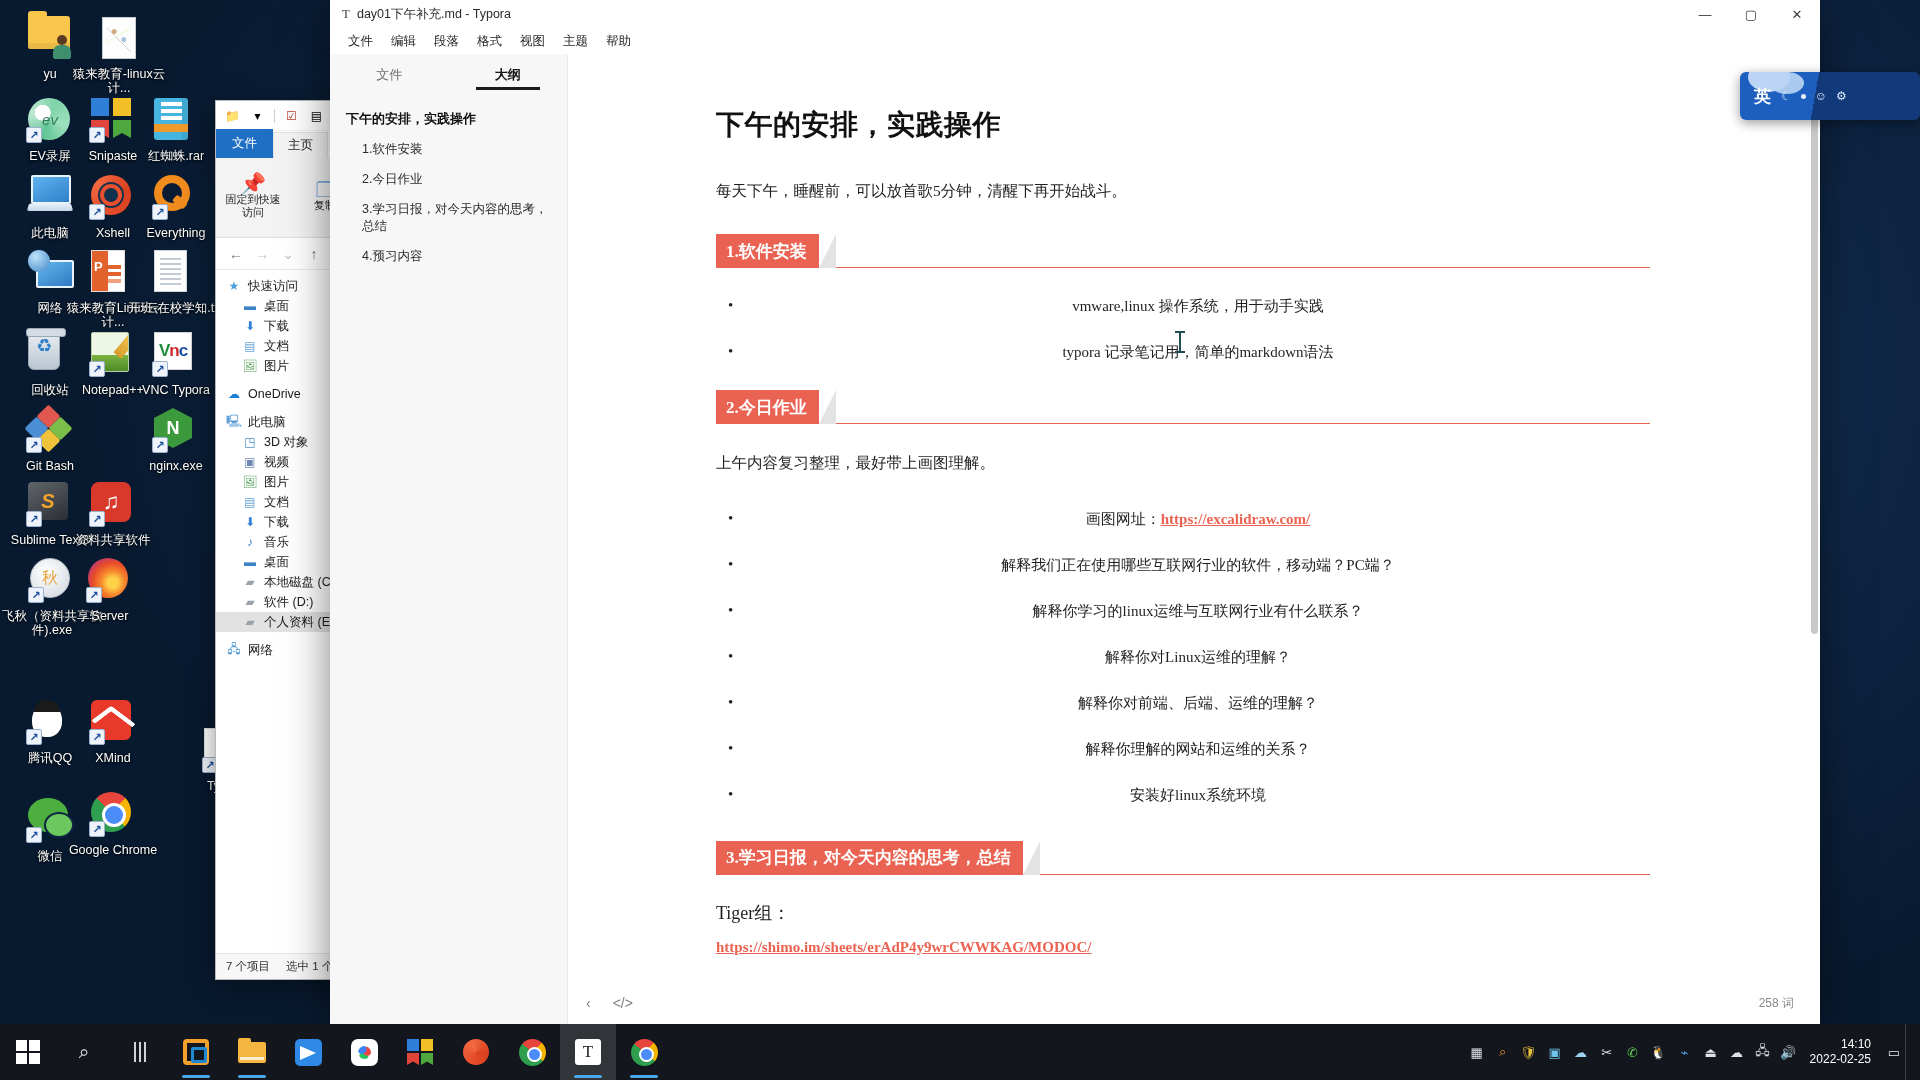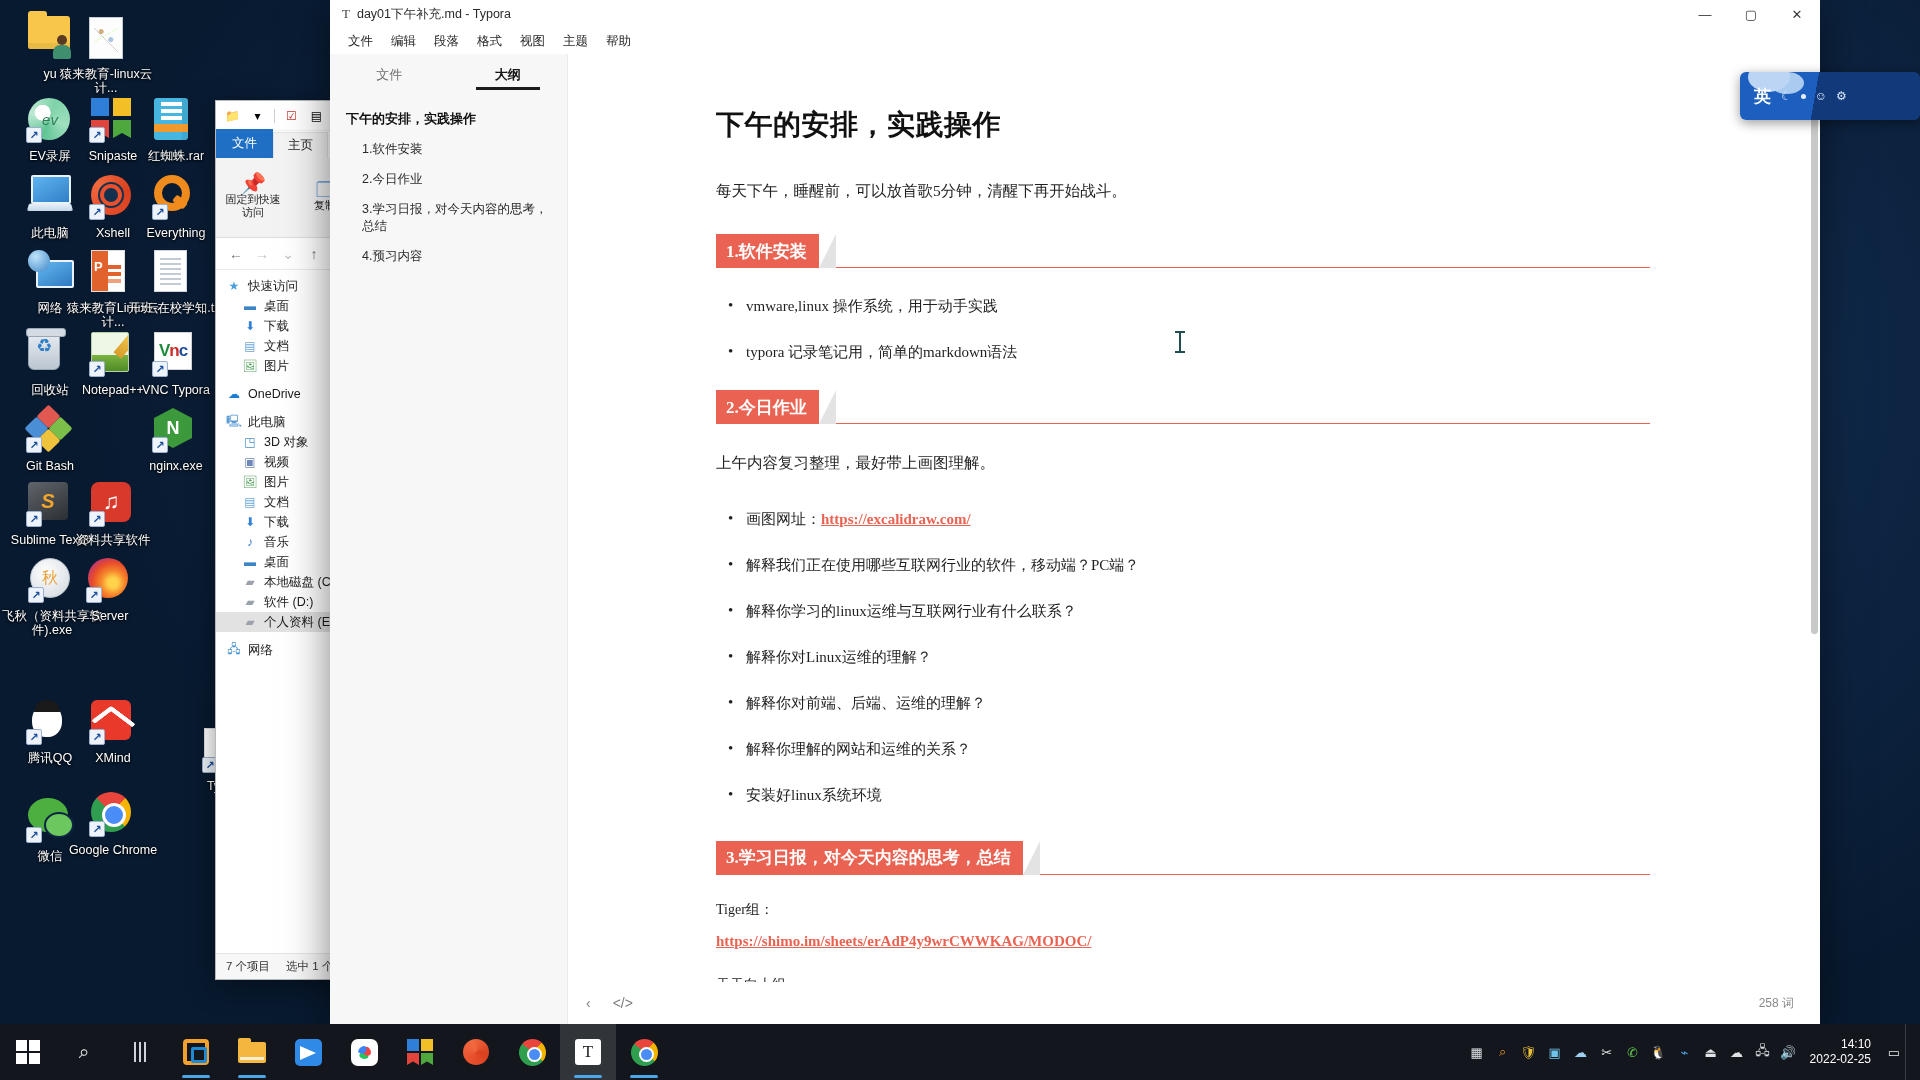--- a/index.html
+++ b/index.html
@@ -437,32 +437,32 @@
   }
   .sec-flag::after {
     content: ""; position: absolute; right: -17px; top: 0;
     border-style: solid; border-width: 0 0 34px 17px;
     border-color: transparent transparent #e3e3e3 transparent;
   }
   .sec-rule {
     flex: 1; align-self: flex-end; height: 1px; background: #ea6352;
     margin-left: 17px; margin-bottom: 0;
   }
-  #ty-editor ul { list-style: none; margin: 0 0 26px 0; padding: 0; }
+  #ty-editor ul { list-style: none; margin: 0 0 26px 0; padding: 0; text-align: center; }
   #ty-editor li {
     font-size: 15px; line-height: 1.6; margin: 0 0 22px 0;
     padding-left: 30px; position: relative;
   }
   #ty-editor li::before {
     content: "•"; position: absolute; left: 12px; top: -1px; color: #1f1f1f; font-size: 15px;
   }
   #ty-editor a {
     color: #ea6352; text-decoration: underline; font-weight: bold;
   }
-  .grp-label { font-size: 14px; margin: 16px 0 14px 0; }
+  .grp-label { font-size: 18px; margin: 16px 0 14px 0; }
   .grp-link { font-size: 15px; margin: 3px 0 26px 0; }
   #ty-caret {
     position: absolute; left: 611px; top: 277px; width: 2px; height: 22px;
     background: #1f4d52;
   }
   #ty-caret::before, #ty-caret::after {
     content: ""; position: absolute; left: -4px; width: 10px; height: 2px; background: #1f4d52;
   }
   #ty-caret::before { top: 0; }
   #ty-caret::after { bottom: 0; }
@@ -606,21 +606,21 @@
     <div class="dicon" style="left:2px; top:6px;">
       <div class="glyph">
         <div class="art">
             <div class="folder-yu"></div>
             <div class="person"></div>
           </div>
       </div>
       <span class="lbl">yu</span>
     </div>
 
-    <div class="dicon" style="left:53px; top:6px; width:106px;">
+    <div class="dicon" style="left:66px; top:6px; width:106px;">
       <div class="glyph">
         <div class="doc-white">
             <div class="scribble"></div>
           </div>
       </div>
       <span class="lbl">猿来教育-linux云计...</span>
     </div>
 
     <div class="dicon" style="left:2px; top:88px;">
       <div class="glyph">

